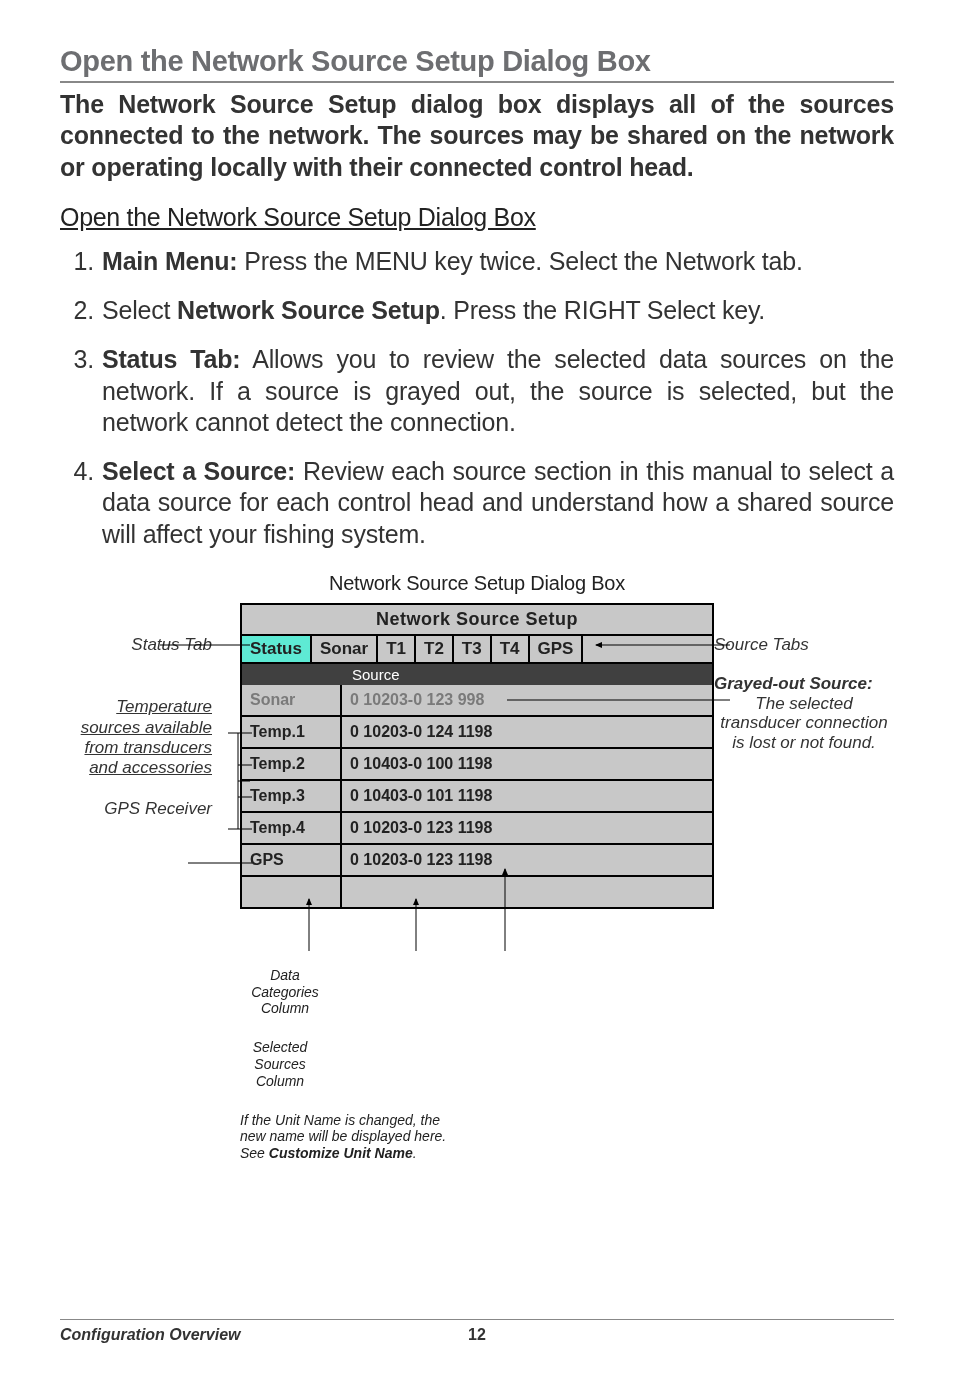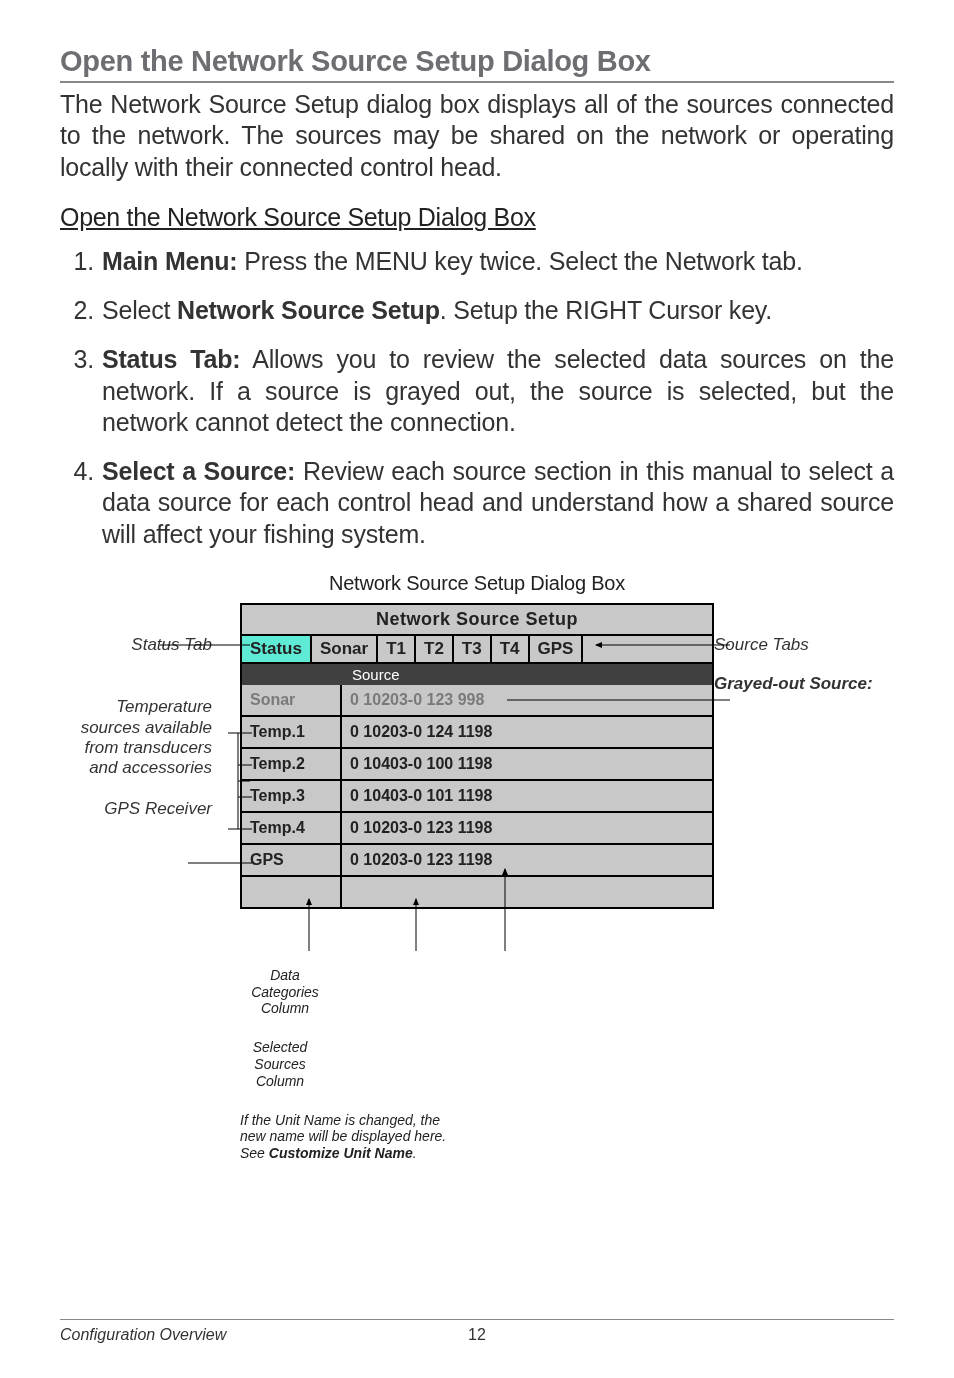--- a/index.html
+++ b/index.html
@@ -17,21 +17,21 @@
     font-weight: 700;
     color: #6d6e71;
     font-stretch: condensed;
     letter-spacing: -0.3px;
     border-bottom: 2px solid #888;
     padding-bottom: 3px;
     margin-bottom: 6px;
   }
   .intro {
     font-size: 25px;
-    font-weight: 400;
+    font-weight: 700;
     line-height: 1.25;
     color: #333;
     margin-bottom: 20px;
     font-stretch: condensed;
     letter-spacing: -0.2px;
     text-align: justify;
   }
   .subheading {
     font-size: 25px;
     font-weight: 400;
@@ -214,37 +214,37 @@
 
 <p class="intro">The Network Source Setup dialog box displays all of the sources connected to the network. The sources may be shared on the network or operating locally with their connected control head.</p>
 
 <h3 class="subheading">Open the Network Source Setup Dialog Box</h3>
 
 <ol class="steps">
   <li>
     <span class="bold">Main Menu:</span><span> Press the MENU key twice. Select the Network tab.</span>
   </li>
   <li>
-    <span>Select </span><span class="bold">Network Source Setup</span><span>. Setup the RIGHT Cursor key.</span>
+    <span>Select </span><span class="bold">Network Source Setup</span><span>. Press the RIGHT Select key.</span>
   </li>
   <li>
     <span class="bold">Status Tab:</span><span> Allows you to review the selected data sources on the network. If a source is grayed out, the source is selected, but the network cannot detect the connection.</span>
   </li>
   <li>
     <span class="bold">Select a Source:</span><span> Review each source section in this manual to select a data source for each control head and understand how a shared source will affect your fishing system.</span>
   </li>
 </ol>
 
 <div class="figure-title">Network Source Setup Dialog Box</div>
 
 <div class="figure-area" style="position:relative;">
 
   <div class="left-labels">
     <div class="lbl" style="margin-bottom:42px;">Status Tab</div>
-    <div class="lbl" style="margin-bottom:20px;">Temperature sources available from transducers and accessories</div>
+    <div class="lbl" style="margin-bottom:20px;text-decoration:underline;">Temperature sources available from transducers and accessories</div>
     <div class="lbl">GPS Receiver</div>
   </div>
 
   <div class="dialog-wrap">
     <div class="dialog">
       <div class="dialog-title">Network Source Setup</div>
       <div class="tab-row">
         <div class="tab active">Status</div>
         <div class="tab">Sonar</div>
         <div class="tab">T1</div>
@@ -294,20 +294,21 @@
         <span>new name will be displayed here.</span><br>
         <span>See </span><span class="bold-ital">Customize Unit Name</span><span>.</span>
       </div>
     </div>
   </div>
 
   <div class="right-labels">
     <div class="lbl" style="margin-bottom:20px;">Source Tabs</div>
     <div class="lbl">
       <span class="bold-ital">Grayed-out Source:</span><br>
+      <span style="display:block;text-align:center;">The selected transducer connection is lost or not found.</span>
     </div>
   </div>
 
   <svg class="fig-overlay" style="left:0;top:0;" width="850" height="430" viewBox="0 0 850 430">
     <defs>
       <marker id="arrowhead" markerWidth="8" markerHeight="8" refX="6" refY="3" orient="auto">
         <polygon points="0 0, 7 3, 0 6" fill="#000"></polygon>
       </marker>
     </defs>
 
@@ -326,17 +327,17 @@
     <line x1="670" y1="97" x2="447" y2="97" stroke="#000" stroke-width="1"></line>
 
     <line x1="249" y1="348" x2="249" y2="296" stroke="#000" stroke-width="1" marker-end="url(#arrowhead)"></line>
     <line x1="356" y1="348" x2="356" y2="296" stroke="#000" stroke-width="1" marker-end="url(#arrowhead)"></line>
 
     <path d="M 445 348 L 445 310 L 445 266" stroke="#000" stroke-width="1" fill="none" marker-end="url(#arrowhead)"></path>
   </svg>
 
 </div>
 
-<div class="footer-rule" style="position:absolute;left:60px;right:60px;bottom:34px;">
+<div class="footer-rule" style="position:absolute;left:60px;right:60px;bottom:34px;font-weight:bold;">
   <span>Configuration Overview</span>
   <span class="footer-page">12</span>
   <span></span>
 </div>
 
 </body></html>

